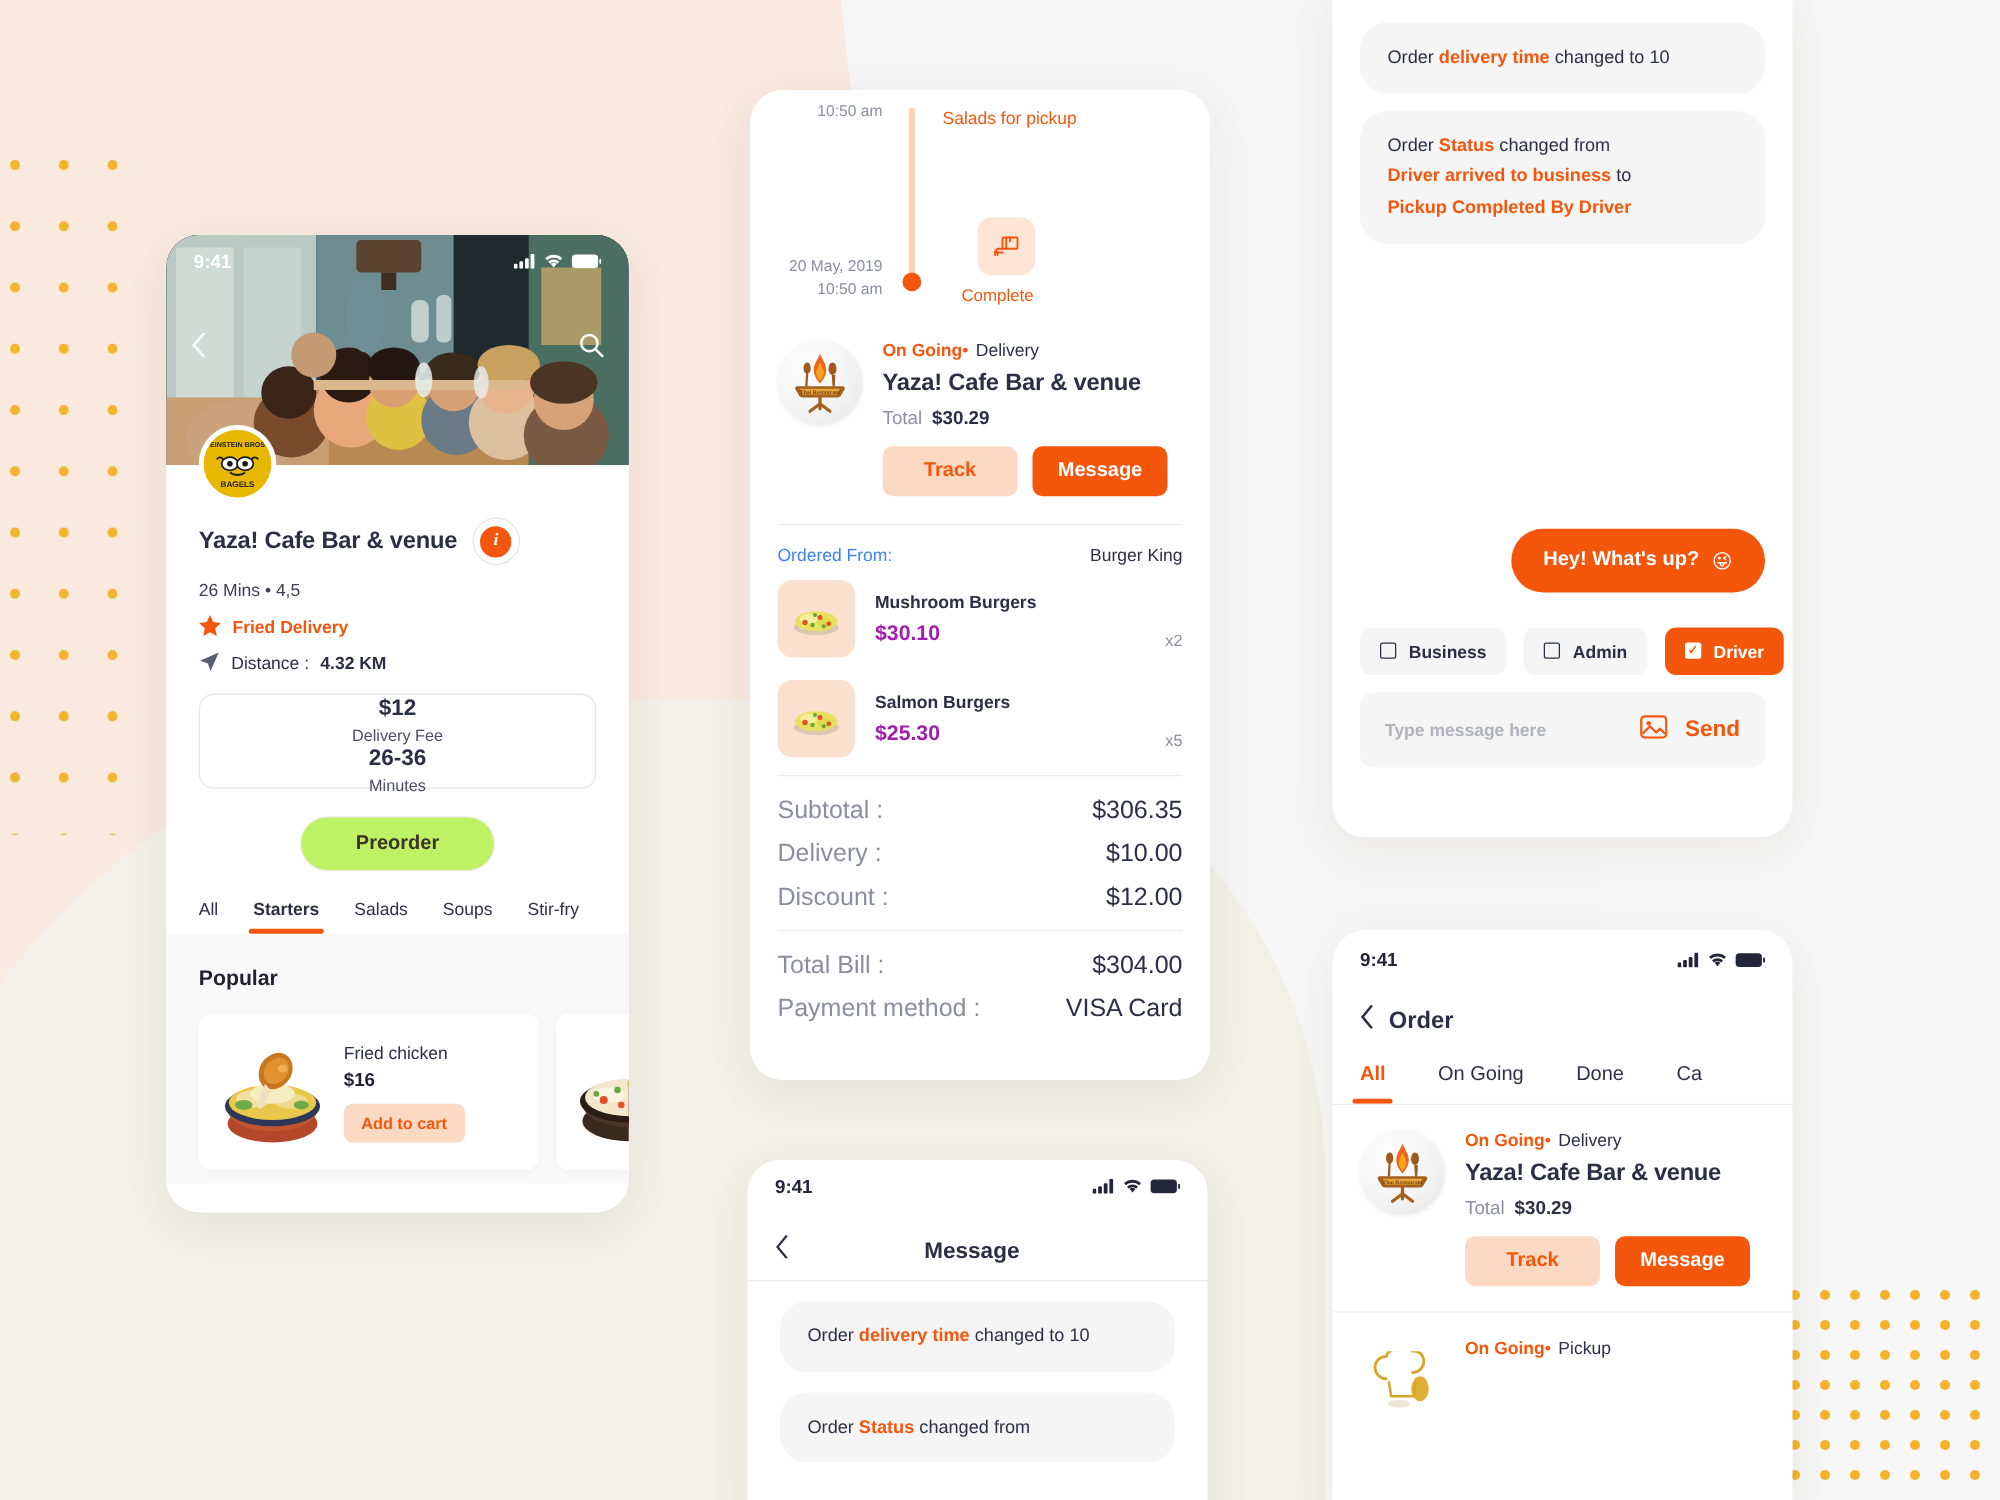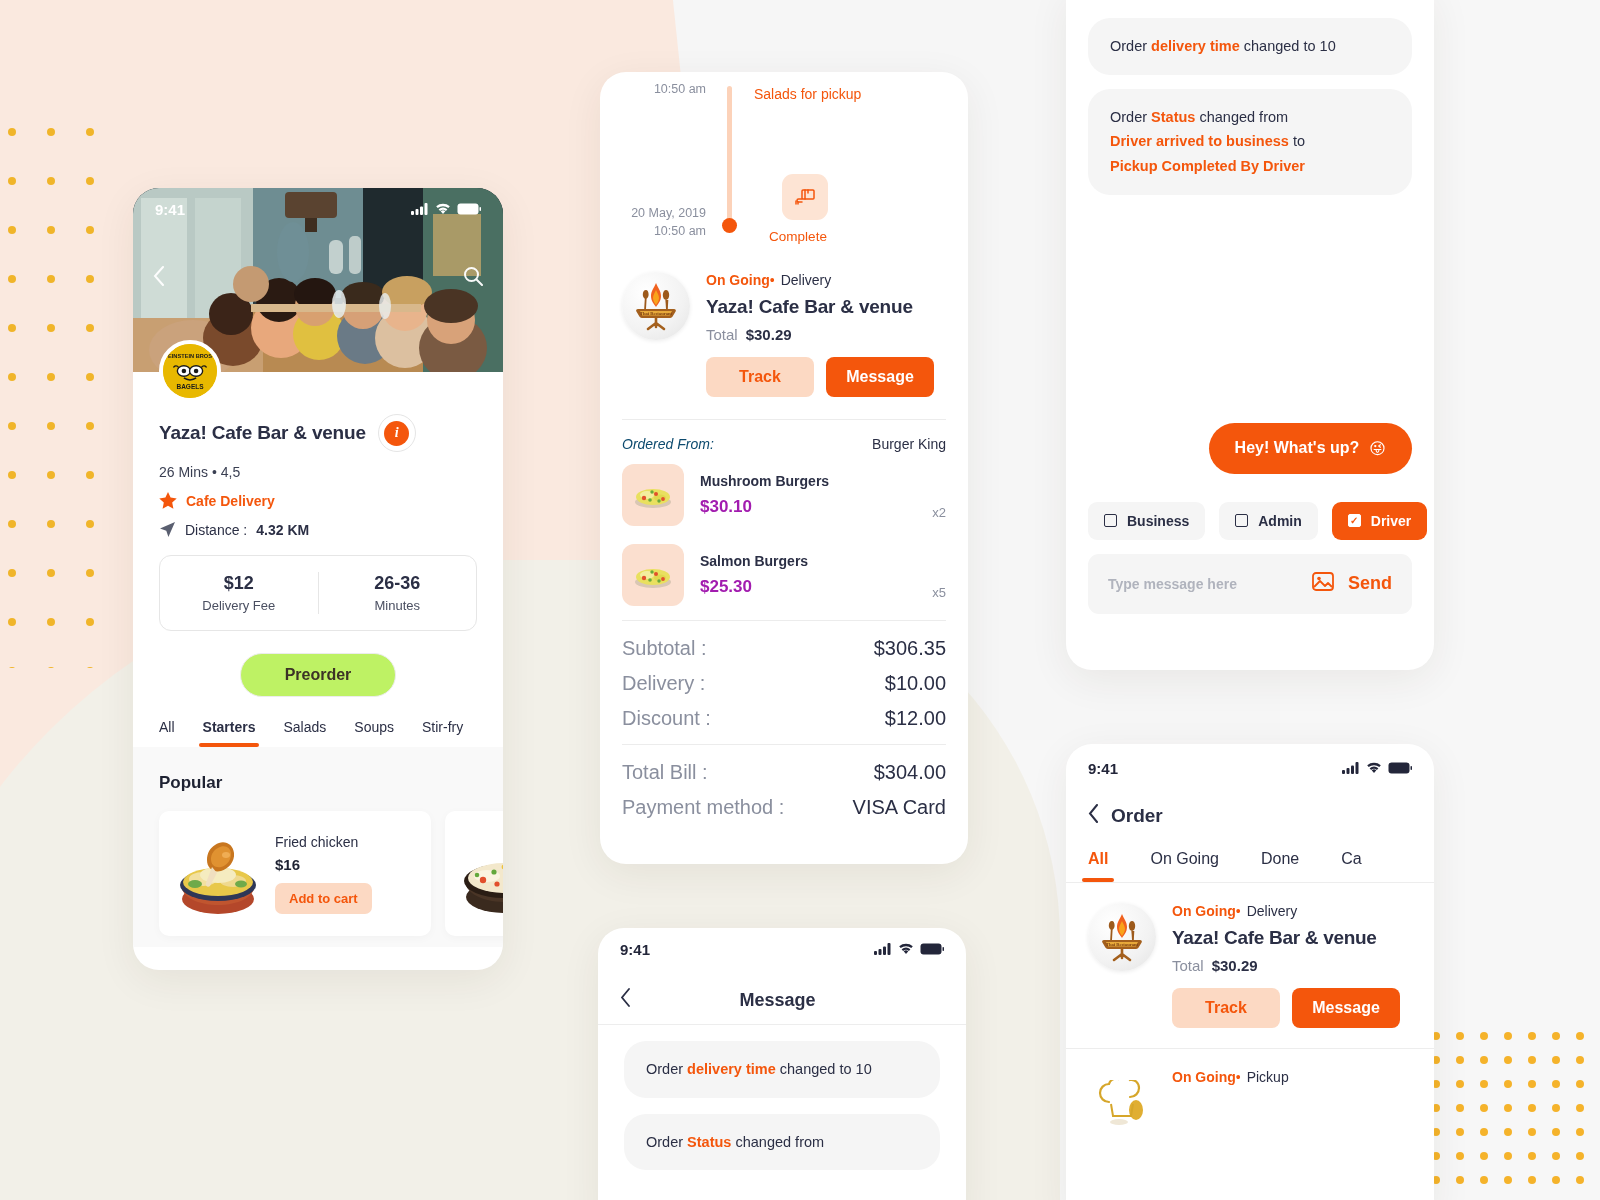--- a/index.html
+++ b/index.html
@@ -96,21 +96,21 @@
     font-family:"Liberation Serif", serif;
     display:flex; align-items:center; justify-content:center;
   }
   .r-sub { margin-top:12px; font-size:14px; color:#3a3f52; }
   .r-line { margin-top:12px; display:flex; align-items:center; gap:9px; font-size:14px; }
   .r-free { color:#f4560c; font-weight:bold; }
   .r-dist { color:#2b2f45; }
 
   .fee-box {
     margin-top:17px; border:1px solid #e6e6e6; border-radius:12px;
-    height:76px; display:flex; align-items:center;
+    height:76px; display:flex; align-items:center;flex-direction:column;
   }
   .fee-cell { flex:1; text-align:center; }
   .fee-cell .v { font-size:18px; font-weight:bold; color:#2b2f45; }
   .fee-cell .l { font-size:13px; color:#4a4f61; margin-top:4px; }
   .fee-div { width:1px; height:42px; background:#e6e6e6; }
 
   .preorder {
     margin:22px auto 0 auto; display:block;
     width:156px; height:44px; border-radius:22px;
     background:#bef264; border:1px solid #ececec;
@@ -189,21 +189,21 @@
     background:#f4560c; color:#fff; border:none; border-radius:8px;
     width:108px; height:40px; font-size:16px; font-weight:bold; cursor:pointer;
     font-family:"Liberation Sans", sans-serif;
   }
 
   .od-sep { height:1px; background:#ececec; margin:22px 22px 0 22px; }
   .ordered-from {
     display:flex; justify-content:space-between; padding:16px 22px 8px 22px;
     font-size:14px;
   }
-  .ordered-from .lb { color:#0c4a6e;font-style:italic; }
+  .ordered-from .lb { color:#3b82f6; }
   .ordered-from .vl { color:#2b2f45; }
 
   .item-row { display:flex; align-items:center; gap:16px; padding:4px 22px; margin-bottom:10px; }
   .item-thumb {
     width:62px; height:62px; border-radius:12px; background:#fbdfcf; flex:none;
     display:flex; align-items:center; justify-content:center; position:relative;
   }
   .item-mid { flex:1; }
   .item-name { font-size:14px; font-weight:bold; color:#2b2f45; }
   .item-price { font-size:17px; font-weight:bold; color:#a21caf; margin-top:8px; }
@@ -406,21 +406,21 @@
         <div class="info-dot">i</div>
       </div>
     </div>
 
     <div class="r-sub">26 Mins • 4,5</div>
 
     <div class="r-line">
       <svg width="18" height="17" viewBox="0 0 18 17">
         <path d="M9 0l2.6 5.6 6.1.8-4.5 4.2 1.2 6.1L9 13.8 3.6 16.7l1.2-6.1L.3 6.4l6.1-.8z" fill="#f4560c"></path>
       </svg>
-      <span class="r-free">Cafe Delivery</span>
+      <span class="r-free">Fried Delivery</span>
     </div>
 
     <div class="r-line">
       <svg width="17" height="17" viewBox="0 0 17 17">
         <path d="M16 1L1 7.6l6.3 2.2L9.4 16z" fill="#5a5f70"></path>
       </svg>
       <span class="r-dist">Distance : </span>
       <b class="r-dist">4.32 KM</b>
     </div>
 

